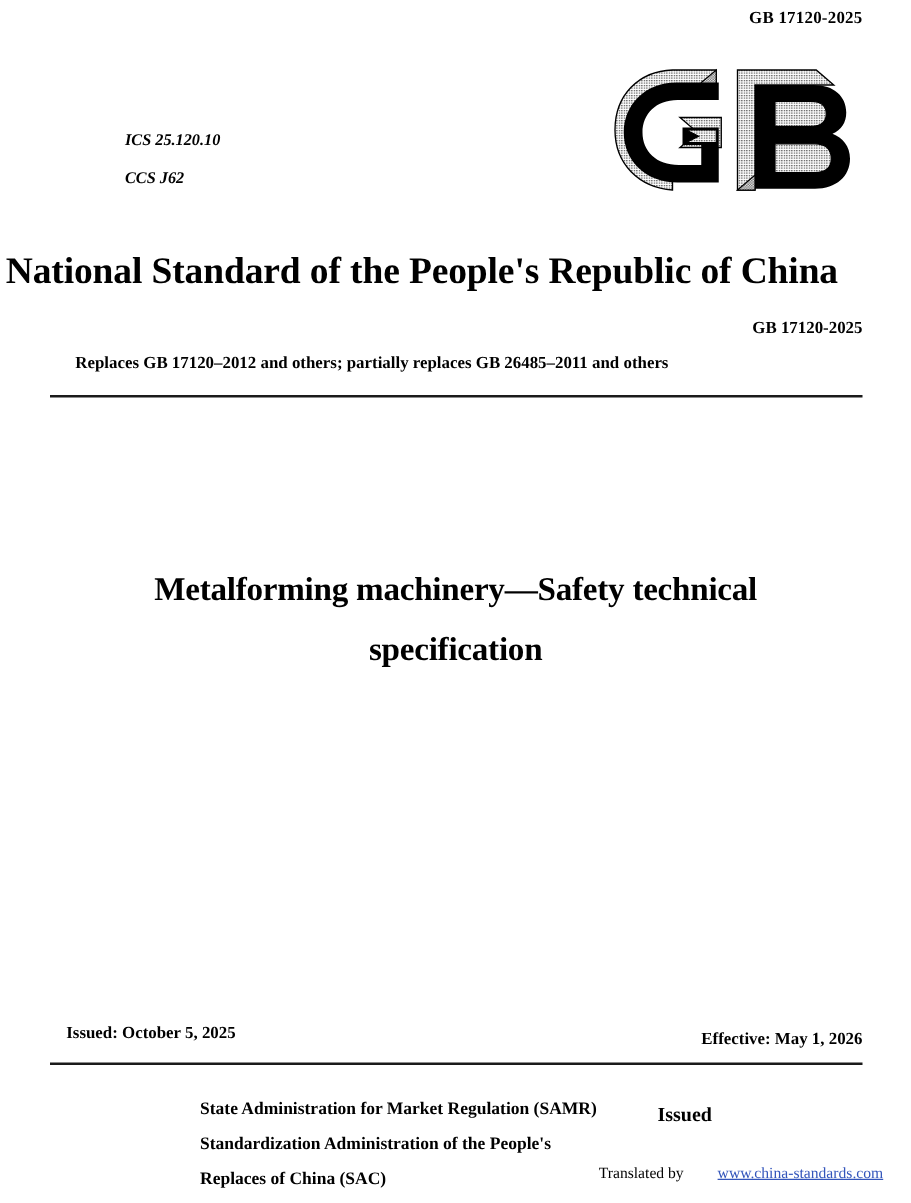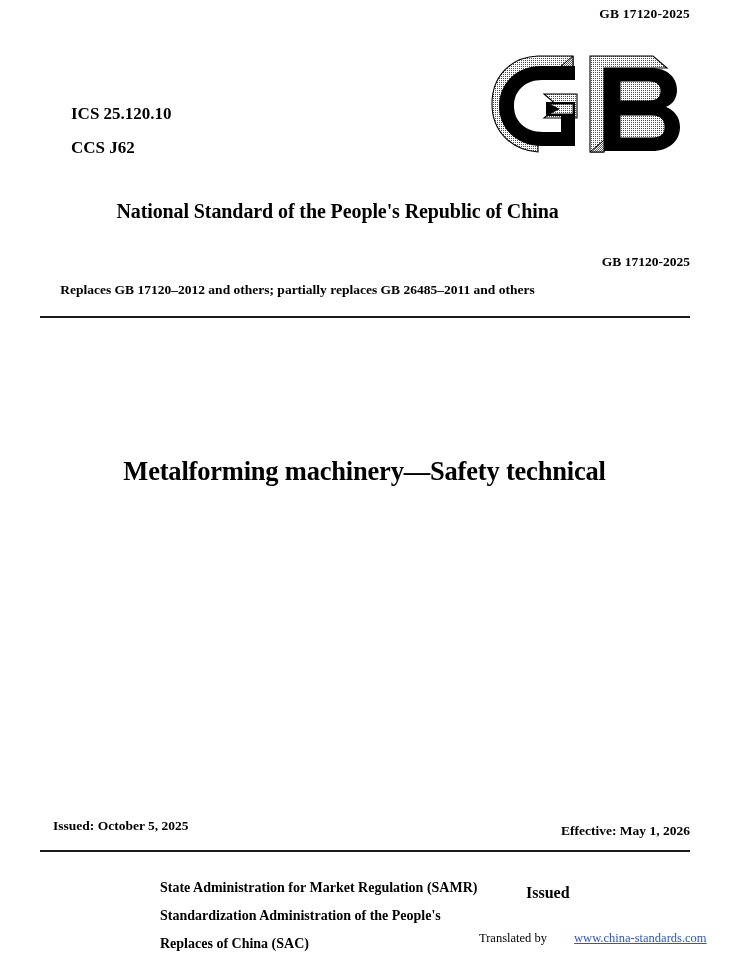--- a/index.html
+++ b/index.html
@@ -27,45 +27,46 @@
     right: 39px;
     font-size: 13.5px;
     font-weight: bold;
     letter-spacing: 0.2px;
   }
 
   
   .class-block {
     position: absolute;
     top: 105px;
-    left: 71px;
-    font-size: 17px;
+    left: 100px;
+    font-size: 13px;
     font-weight: bold;
     line-height: 1.0;
+    font-style: italic;
   }
   .class-block .ics { margin-bottom: 17px; }
 
   
   .emblem {
     position: absolute;
     top: 52px;
     left: 489px;
     width: 194px;
     height: 104px;
   }
   .emblem svg { display: block; width: 100%; height: 100%; }
 
   
   .std-line {
     position: absolute;
     top: 200px;
     left: 0;
     width: 675px;
     text-align: center;
-    font-size: 20px;
+    font-size: 30px;
     font-weight: bold;
     letter-spacing: -0.1px;
   }
 
   
   .designation {
     position: absolute;
     top: 254px;
     right: 39px;
     font-size: 13.5px;
@@ -207,20 +208,21 @@
 
   <div class="designation">GB 17120-2025</div>
 
   <div class="replaces">Replaces GB 17120–2012 and others; partially replaces GB 26485–2011 and others</div>
 
   <hr class="rule rule-top">
 
   <div class="doc-title">
     <span>Metalforming machinery—Safety technical</span>
     <br>
+    <span>specification</span>
   </div>
 
   <div class="issued-date">Issued: October 5, 2025</div>
 
   <div class="effective-date">Effective: May 1, 2026</div>
 
   <hr class="rule rule-bottom">
 
   <div class="issuer">
     <div>State Administration for Market Regulation (SAMR)</div>

